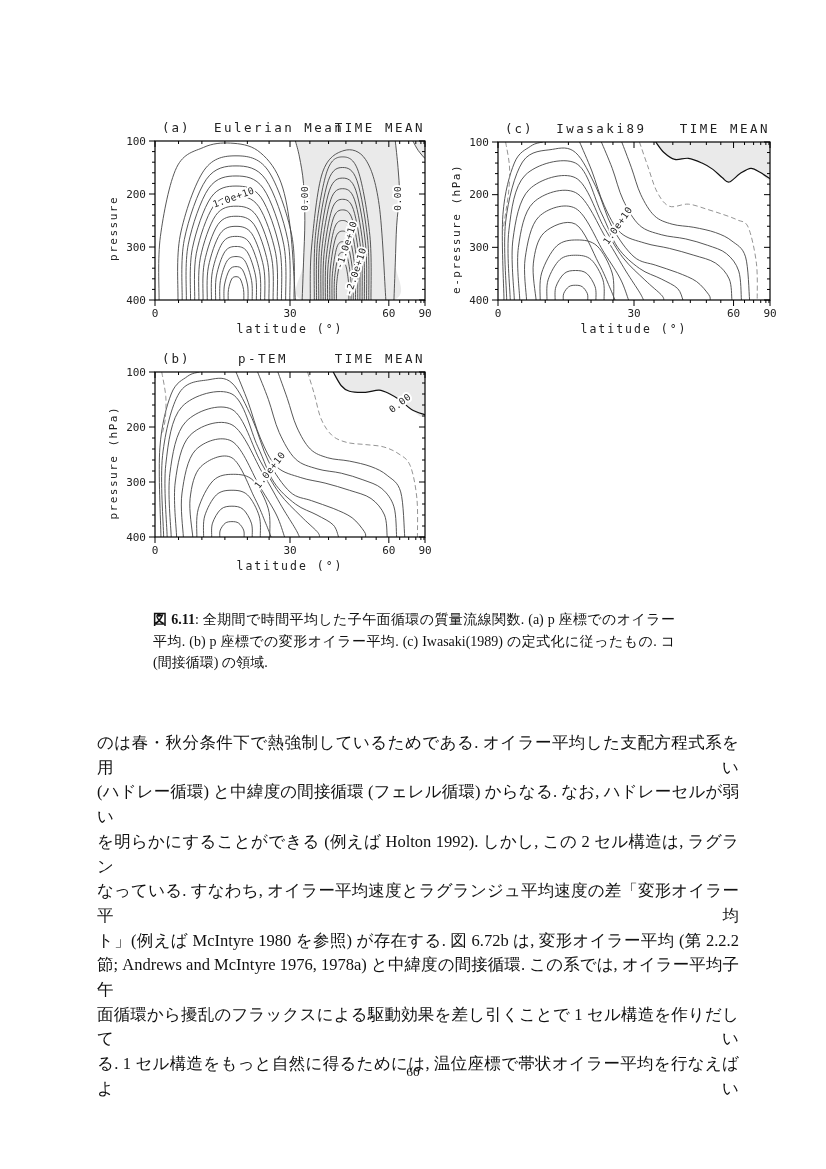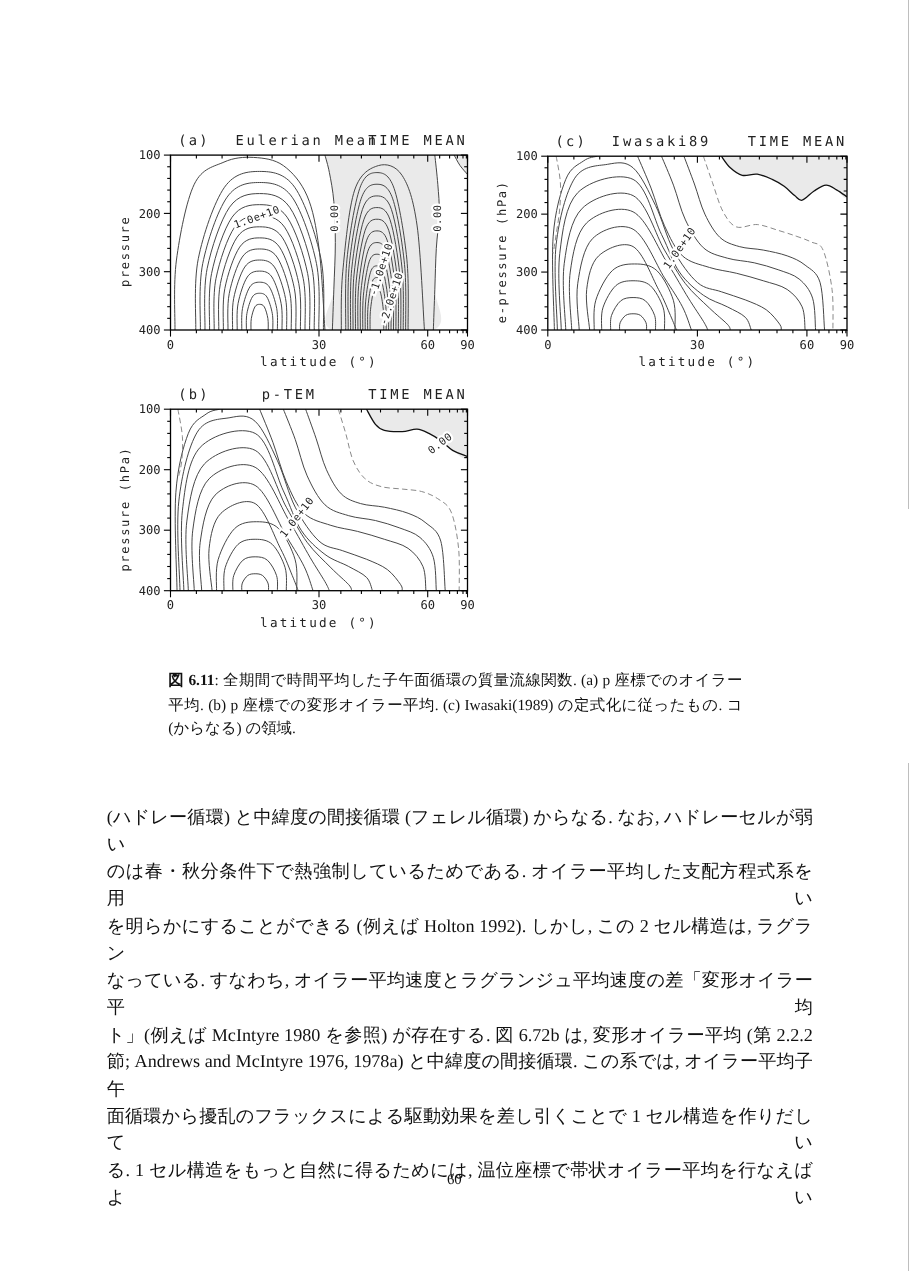--- a/index.html
+++ b/index.html
@@ -378,26 +378,26 @@
         <text x="770" y="133" fill="#222" font-family="&quot;DejaVu Sans Mono&quot;,&quot;Liberation Mono&quot;,monospace" font-size="12.5" text-anchor="end" letter-spacing="2.5">TIME MEAN</text>
         <text x="634" y="333" fill="#222" font-family="&quot;DejaVu Sans Mono&quot;,&quot;Liberation Mono&quot;,monospace" font-size="11.5" text-anchor="middle" letter-spacing="2">latitude (°)</text>
         <text x="460" y="228.9" fill="#222" font-family="&quot;DejaVu Sans Mono&quot;,&quot;Liberation Mono&quot;,monospace" font-size="11" text-anchor="middle" letter-spacing="1.5" transform="rotate(-90 460 228.9)">e-pressure (hPa)</text>
         <text x="620.4" y="227.32" fill="#222" font-family="&quot;DejaVu Sans Mono&quot;,&quot;Liberation Mono&quot;,monospace" font-size="9.5" text-anchor="middle" letter-spacing="0.5" stroke="#fff" stroke-width="4" paint-order="stroke" transform="rotate(-55 620.4 227.32)">1.0e+10</text>
       </g>
     </svg>
 
   <div class="caption">
     <div class="cap-line"><span class="cap-label">図 6.11</span><span>: 全期間で時間平均した子午面循環の質量流線関数. (a) p 座標でのオイラー</span></div>
     <div class="cap-line">平均. (b) p 座標での変形オイラー平均. (c) Iwasaki(1989) の定式化に従ったもの. コ</div>
-    <div class="cap-line last">(からなる) の領域.</div>
+    <div class="cap-line last">(間接循環) の領域.</div>
   </div>
 
   <div class="body-text">
+    <div class="body-line">のは春・秋分条件下で熱強制しているためである. オイラー平均した支配方程式系を用い</div>
     <div class="body-line">(ハドレー循環) と中緯度の間接循環 (フェレル循環) からなる. なお, ハドレーセルが弱い</div>
-    <div class="body-line">のは春・秋分条件下で熱強制しているためである. オイラー平均した支配方程式系を用い</div>
     <div class="body-line">を明らかにすることができる (例えば Holton 1992). しかし, この 2 セル構造は, ラグラン</div>
     <div class="body-line">なっている. すなわち, オイラー平均速度とラグランジュ平均速度の差「変形オイラー平均</div>
     <div class="body-line">ト」(例えば McIntyre 1980 を参照) が存在する. 図 6.72b は, 変形オイラー平均 (第 2.2.2</div>
     <div class="body-line">節; Andrews and McIntyre 1976, 1978a) と中緯度の間接循環. この系では, オイラー平均子午</div>
     <div class="body-line">面循環から擾乱のフラックスによる駆動効果を差し引くことで 1 セル構造を作りだしてい</div>
     <div class="body-line">る. 1 セル構造をもっと自然に得るためには, 温位座標で帯状オイラー平均を行なえばよい</div>
 
   </div>
 
   <div class="page-number">60</div>

